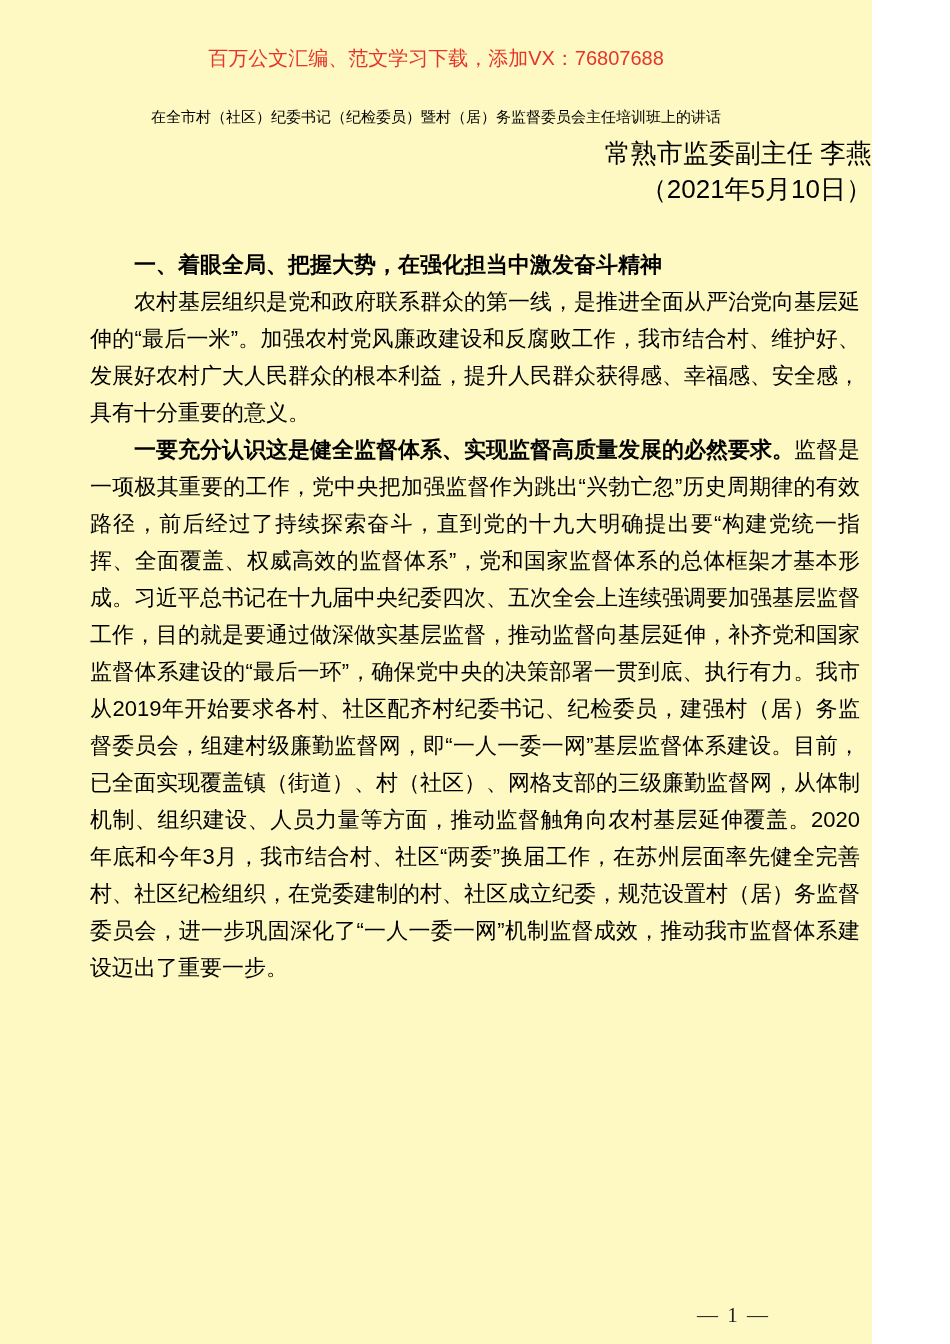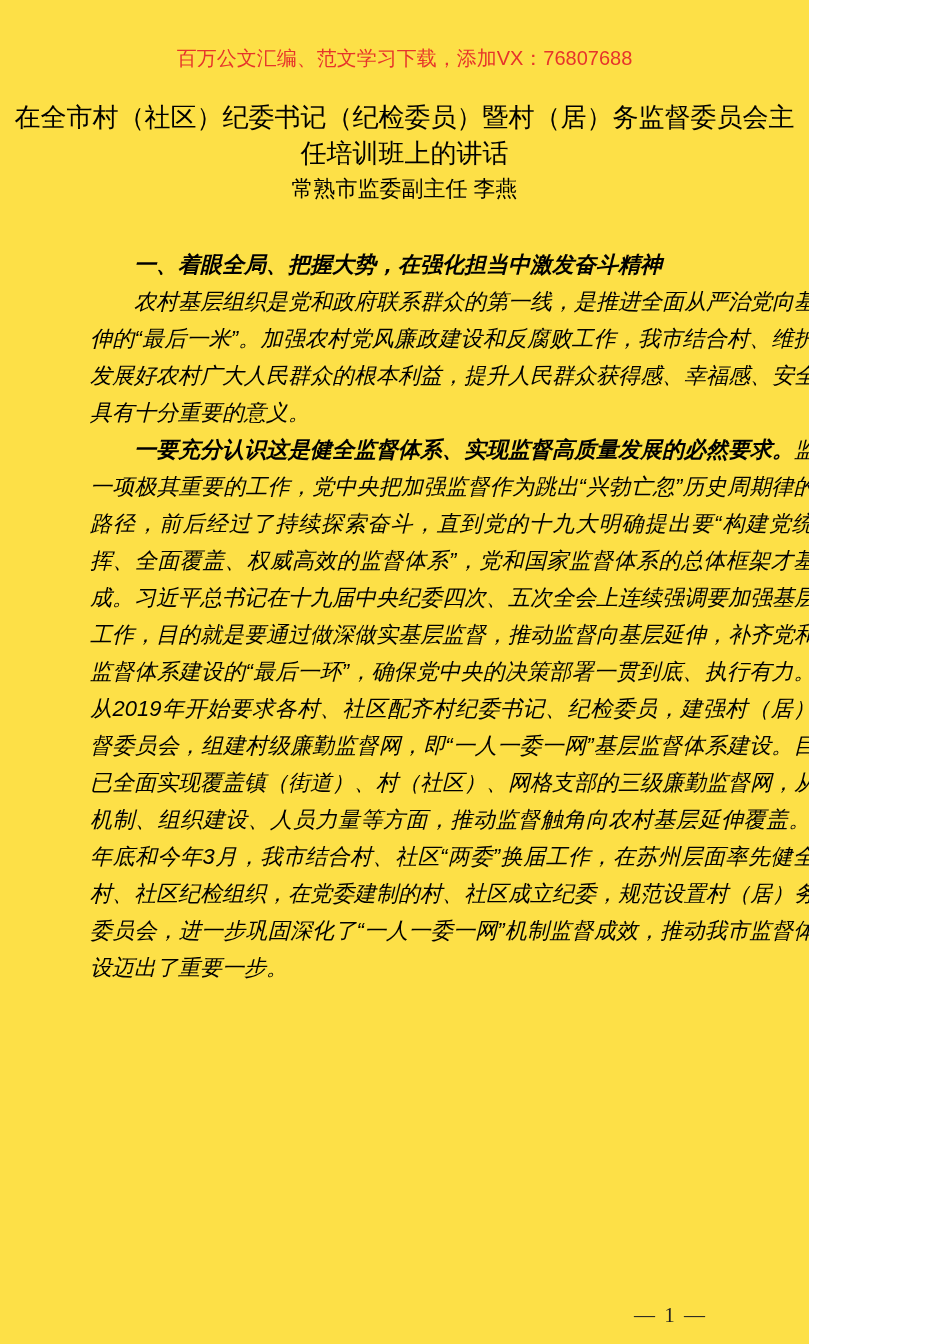--- a/index.html
+++ b/index.html
@@ -2,56 +2,56 @@
 <html lang="zh"><head>
 <meta charset="utf-8">
 <style>
   html, body {
     margin: 0;
     padding: 0;
     background: #ffffff;
   }
   .page {
     position: relative;
-    width: 809px;
+    width: 872px;
     height: 1344px;
-    background: #fde047;
+    background: #fef9c3;
     color: #000000;
     font-family: "Liberation Sans", sans-serif;
     overflow: hidden;
   }
   .promo {
     margin-top: 46px;
     text-align: center;
     font-size: 20px;
     line-height: 25px;
     color: #e6342b;
   }
   .title-block {
     margin-top: 28px;
     text-align: center;
     line-height: 36px;
   }
   .doc-title {
     margin: 0 auto;
     width: 780px;
-    font-size: 26px;
+    font-size: 15px;
     font-weight: normal;
   }
   .byline, .dateline {
-    font-size: 22px;
+    font-size: 26px;
+    text-align: right;
   }
   .body-text {
     margin: 39px 90px 0 90px;
     width: 770px;
     font-size: 22px;
     line-height: 37px;
     text-align: justify;
     text-justify: inter-character;
-    font-style: italic;
   }
   .body-text p {
     margin: 0;
     text-indent: 44px;
   }
   .section-heading {
     font-weight: bold;
   }
   .lead {
     font-weight: bold;
@@ -69,20 +69,21 @@
 </head>
 <body>
 
 <div class="page">
 
   <div class="promo">百万公文汇编、范文学习下载，添加VX：76807688</div>
 
   <div class="title-block">
     <h1 class="doc-title">在全市村（社区）纪委书记（纪检委员）暨村（居）务监督委员会主任培训班上的讲话</h1>
     <div class="byline">常熟市监委副主任 李燕</div>
+    <div class="dateline">（2021年5月10日）</div>
   </div>
 
   <div class="body-text">
     <p class="section-heading">一、着眼全局、把握大势，在强化担当中激发奋斗精神</p>
 
     <p><span>农村基层组织是党和政府联系群众的第一线，是推进全面从严治党向基层延伸的“最后一米”。加强农村党风廉政建设和反腐败工作，我市结合村、维护好、发展好农村广大人民群众的根本利益，提升人民群众获得感、幸福感、安全感，具有十分重要的意义。</span></p>
 
     <p><span class="lead">一要充分认识这是健全监督体系、实现监督高质量发展的必然要求。</span><span>监督是一项极其重要的工作，党中央把加强监督作为跳出“兴勃亡忽”历史周期律的有效路径，前后经过了持续探索奋斗，直到党的十九大明确提出要“构建党统一指挥、全面覆盖、权威高效的监督体系”，党和国家监督体系的总体框架才基本形成。习近平总书记在十九届中央纪委四次、五次全会上连续强调要加强基层监督工作，目的就是要通过做深做实基层监督，推动监督向基层延伸，补齐党和国家监督体系建设的“最后一环”，确保党中央的决策部署一贯到底、执行有力。我市从2019年开始要求各村、社区配齐村纪委书记、纪检委员，建强村（居）务监督委员会，组建村级廉勤监督网，即“一人一委一网”基层监督体系建设。目前，已全面实现覆盖镇（街道）、村（社区）、网格支部的三级廉勤监督网，从体制机制、组织建设、人员力量等方面，推动监督触角向农村基层延伸覆盖。2020年底和今年3月，我市结合村、社区“两委”换届工作，在苏州层面率先健全完善村、社区纪检组织，在党委建制的村、社区成立纪委，规范设置村（居）务监督委员会，进一步巩固深化了“一人一委一网”机制监督成效，推动我市监督体系建设迈出了重要一步。</span></p>
 
   </div>

